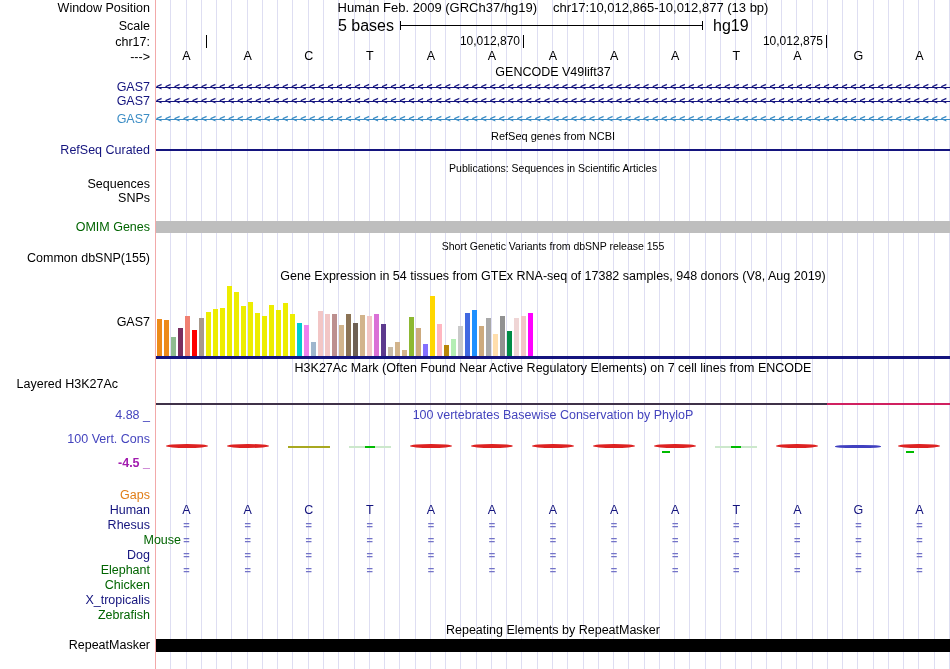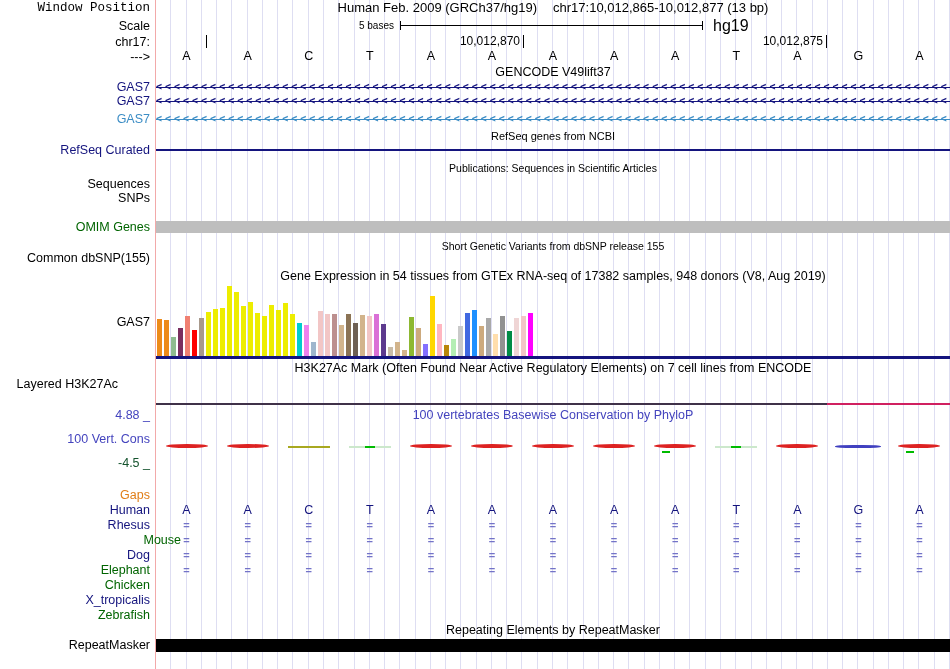--- a/index.html
+++ b/index.html
@@ -9,21 +9,21 @@
         background:repeating-linear-gradient(to right,transparent 0,transparent 14.27px,#DEDEF2 14.27px,#DEDEF2 15.27px);}
   .pinkline{position:absolute;left:155px;top:0;width:1px;height:669px;background:#F2A9A9;}
   .lbl{position:absolute;left:0;width:150px;text-align:right;font-size:12.5px;line-height:14px;white-space:nowrap;}
   .hdr{position:absolute;left:156px;width:794px;text-align:center;font-size:12.5px;line-height:13px;white-space:nowrap;}
   .small{font-size:10.5px;}
   .mid{font-size:11px;}
   .title{font-size:13px;}
   .navy{color:#14147E;}
   .green{color:#006400;}
   .consblue{color:#4444BE;}
-  .darkred{color:#14532d;}
+  .darkred{color:#a21caf;font-weight:bold;}
   .base{position:absolute;width:20px;margin-left:-10px;text-align:center;font-size:12.5px;line-height:13px;}
   .eq{position:absolute;width:20px;margin-left:-10px;text-align:center;font-size:11px;font-weight:bold;line-height:12px;}
   .rlabel{position:absolute;font-size:12px;line-height:13px;white-space:nowrap;}
   .tick{position:absolute;width:1px;background:#000;}
   .arrows{position:absolute;left:156px;width:794px;height:12px;overflow:hidden;
           font-family:"DejaVu Sans Mono",monospace;font-size:10px;font-weight:bold;
           letter-spacing:3px;line-height:12px;white-space:nowrap;}
   .bar{position:absolute;bottom:0;}
   .abs{position:absolute;}
 </style>
@@ -32,37 +32,37 @@
 
 <div class="page" id="page">
 
   <div class="grid"></div>
   <div class="pinkline"></div>
 
   <div class="hdr title" style="top:1px;">
     <span>Human Feb. 2009 (GRCh37/hg19)</span><span style="display:inline-block;width:16px;"></span><span>chr17:10,012,865-10,012,877 (13 bp)</span>
   </div>
 
-  <div class="lbl" style="top:1px;font-family:Liberation Mono, monospace;">Window Position</div>
+  <div class="lbl" style="top:1px;">Window Position</div>
   <div class="lbl" style="top:19px;">Scale</div>
   <div class="lbl" style="top:35px;">chr17:</div>
   <div class="lbl" style="top:50px;">---&gt;</div>
   <div class="lbl navy" style="top:143px;">RefSeq Curated</div>
   <div class="lbl" style="top:177px;">Sequences</div>
   <div class="lbl" style="top:191px;">SNPs</div>
   <div class="lbl green" style="top:220px;">OMIM Genes</div>
   <div class="lbl" style="top:251px;">Common dbSNP(155)</div>
   <div class="lbl" style="top:315px;">GAS7</div>
   <div class="lbl" style="top:377px;width:118px;">Layered H3K27Ac</div>
   <div class="lbl consblue" style="top:408px;">4.88 _</div>
   <div class="lbl consblue" style="top:432px;">100 Vert. Cons</div>
   <div class="lbl darkred" style="top:456px;">-4.5 _</div>
   <div class="lbl" style="top:638px;">RepeatMasker</div>
 
-  <div class="abs" style="left:156px;top:19px;width:238px;text-align:right;font-size:10px;line-height:14px;">5 bases</div>
+  <div class="abs" style="left:156px;top:19px;width:238px;text-align:right;font-size:16px;line-height:14px;">5 bases</div>
   <div class="abs" style="left:400px;top:25px;width:303px;height:1px;background:#000;"></div>
   <div class="tick" style="left:400px;top:21px;height:9px;"></div>
   <div class="tick" style="left:702px;top:21px;height:9px;"></div>
   <div class="abs" style="left:713px;top:19px;font-size:16px;line-height:14px;">hg19</div>
 
   <div class="hdr" style="top:66px;">GENCODE V49lift37</div>
   <div class="hdr mid" style="top:130px;">RefSeq genes from NCBI</div>
   <div class="hdr small" style="top:162px;">Publications: Sequences in Scientific Articles</div>
   <div class="hdr small" style="top:240px;">Short Genetic Variants from dbSNP release 155</div>
   <div class="hdr" style="top:270px;">Gene Expression in 54 tissues from GTEx RNA-seq of 17382 samples, 948 donors (V8, Aug 2019)</div>

